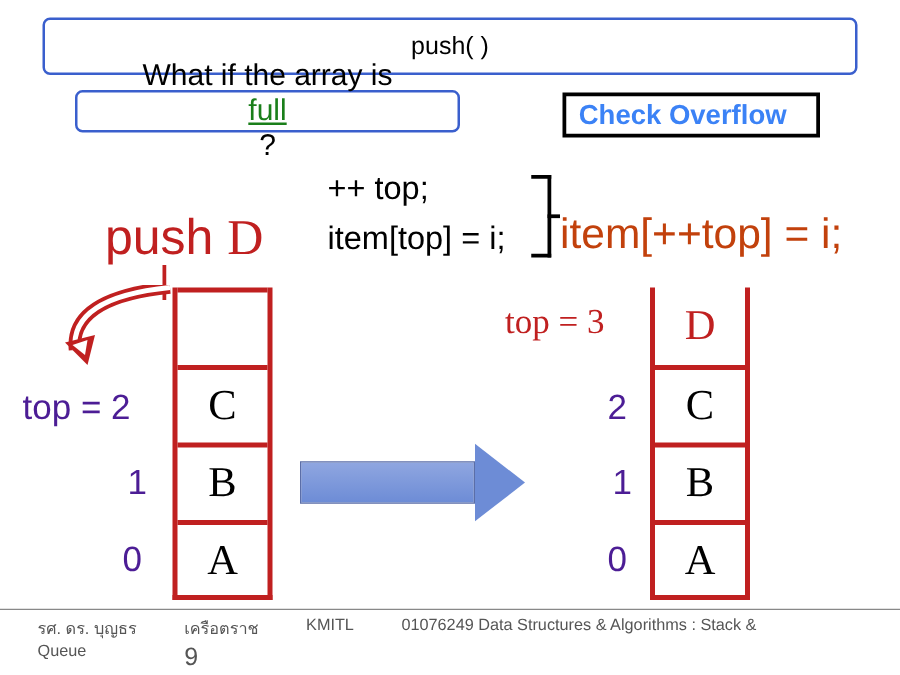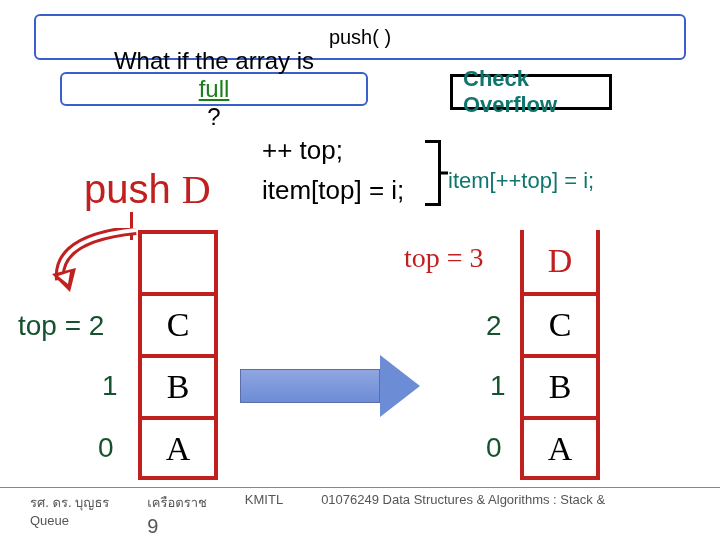--- a/index.html
+++ b/index.html
@@ -39,47 +39,47 @@
     flex-direction: column;
   }
   .subtitle-box .full {
     color: #1a7f1a;
     text-decoration: underline;
     margin: 0 6px;
   }
   .check-box {
     position: absolute;
     left: 450px; top: 74px;
-    width: 162px; height: 36px;
+    width: 206px; height: 36px;
     border: 3px solid #000;
     display: flex;
     align-items: center;
     padding-left: 10px;
     font-family: "Tahoma", "Segoe UI", sans-serif;
     font-size: 22px;
     font-weight: bold;
-    color: #0f766e;
+    color: #3b82f6;
   }
   .code1 {
     position: absolute;
     left: 262px; top: 135px;
     font-size: 26px;
     color: #000;
   }
   .code2 {
     position: absolute;
     left: 262px; top: 175px;
     font-size: 26px;
     color: #000;
   }
   .code3 {
     position: absolute;
     left: 448px; top: 168px;
-    font-size: 22px;
-    color: #0f766e;
+    font-size: 34px;
+    color: #c2410c;
   }
   .push-label {
     position: absolute;
     left: 84px; top: 166px;
     font-size: 40px;
     color: #c02020;
   }
   .push-label .d { font-family: "Comic Sans MS", cursive; }
   .push-stem {
     position: absolute;
@@ -126,21 +126,21 @@
     align-items: center;
     justify-content: center;
     font-size: 34px;
     color: #000;
     font-family: "Comic Sans MS", cursive;
   }
   .stack .cell.empty { border-top: 4px solid #c02020; }
   .stack-right .cell.top { border-top: none; }
   .stack-right .cell.d { color: #c02020; }
   
-  .lbl { position: absolute; font-size: 28px; color: #14532d; }
+  .lbl { position: absolute; font-size: 28px; color: #4c1d95; }
   .lbl.red { color: #c02020; font-family: "Comic Sans MS", cursive; }
   
   .curve-arrow {
     position: absolute;
     left: 46px; top: 228px;
   }
   
   .big-arrow {
     position: absolute;
     left: 240px; top: 355px;

